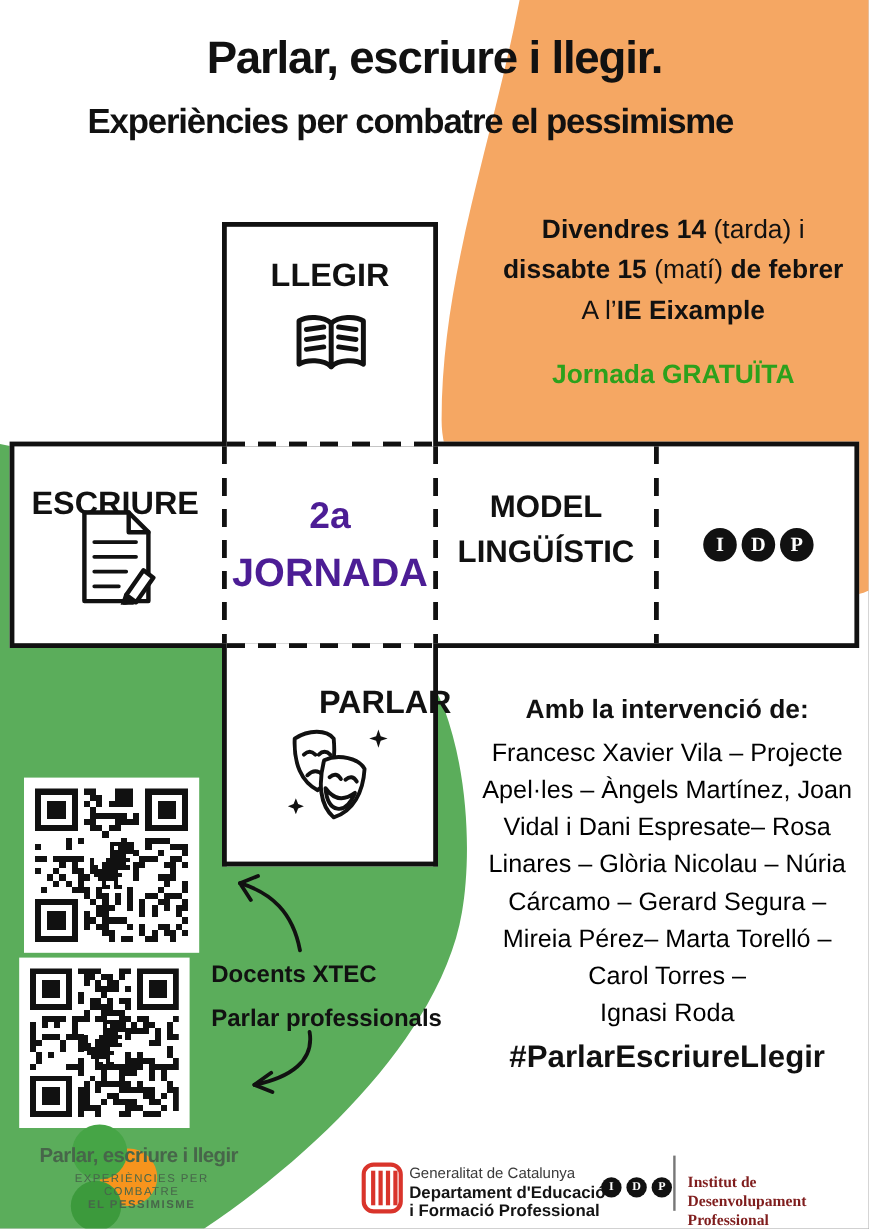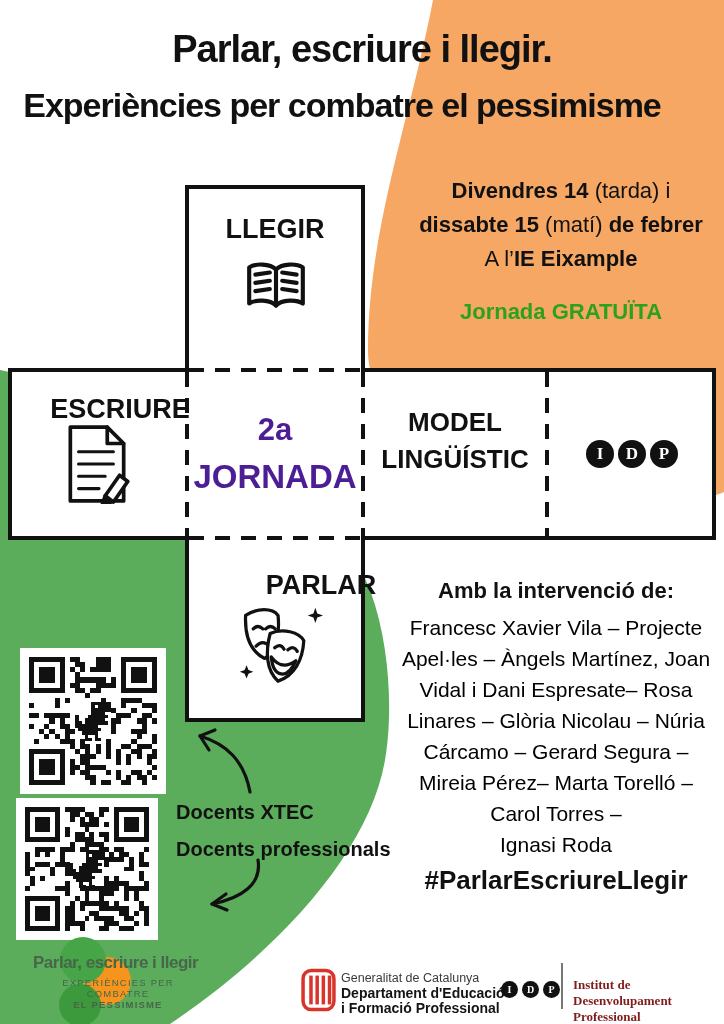--- a/index.html
+++ b/index.html
@@ -4,21 +4,21 @@
 <style>
   html,body{margin:0;padding:0;background:#888;}
   .poster{position:relative;width:724px;height:1024px;background:#fff;overflow:hidden;
           font-family:"Liberation Sans",sans-serif;color:#111;margin:0 auto;}
   .abs{position:absolute;}
   svg.bg{position:absolute;left:0;top:0;z-index:0;}
   .layer{position:absolute;left:0;top:0;width:724px;height:1024px;z-index:2;}
 
   
   .title{left:0;top:28px;width:724px;text-align:center;font-size:38px;font-weight:bold;letter-spacing:-1px;}
-  .subtitle{left:0;top:86px;width:684px;text-align:center;font-size:34px;font-weight:bold;letter-spacing:-1px;}
+  .subtitle{left:0;top:86px;width:684px;text-align:center;font-size:29px;font-weight:bold;letter-spacing:-1px;}
 
   
   .event{left:398px;top:174px;width:326px;text-align:center;font-size:22px;line-height:34px;font-weight:400;}
   .event b{font-weight:bold;}
   .free{margin-top:19px;font-weight:bold;color:#2CA11C;font-size:22px;}
 
   
   .row-box{left:8px;top:368px;width:708px;height:172px;background:#fff;border:4px solid #111;box-sizing:border-box;}
   .box-top{left:185px;top:185px;width:180px;height:187px;background:#fff;border:4px solid #111;border-bottom:none;box-sizing:border-box;}
   .box-bottom{left:185px;top:536px;width:180px;height:186px;background:#fff;border:4px solid #111;border-top:none;box-sizing:border-box;}
@@ -93,21 +93,21 @@
     <div class="abs cell-label" style="left:185px;top:214px;width:180px;">LLEGIR</div>
     <svg class="abs" style="left:243px;top:258px;" width="66" height="58" viewBox="0 0 64 52">
       <g fill="none" stroke="#111" stroke-width="4" stroke-linecap="round" stroke-linejoin="round">
         <path d="M32,9 C26,3 12,3 6,7 L6,42 C12,38 26,38 32,44 C38,38 52,38 58,42 L58,7 C52,3 38,3 32,9 Z"></path>
         <path d="M32,9 L32,44"></path>
         <path d="M12,14 L26,12 M12,22 L26,20 M12,30 L26,28"></path>
         <path d="M38,12 L52,14 M38,20 L52,22 M38,28 L52,30"></path>
       </g>
     </svg>
 
-    <div class="abs cell-label" style="left:12px;top:394px;width:168px;padding-left:24px;">ESCRIURE</div>
+    <div class="abs cell-label" style="left:12px;top:404px;width:168px;">ESCRIURE</div>
     <svg class="abs" style="left:64px;top:424px;" width="66" height="80" viewBox="0 0 64 78">
       <g fill="#fff" stroke="#111" stroke-width="3.6" stroke-linecap="round" stroke-linejoin="round">
         <path d="M6,3 H42 L58,19 V75 H6 Z"></path>
         <path d="M42,3 V19 H58" fill="none"></path>
         <path d="M14,27 H48 M14,39 H48 M14,51 H40 M14,63 H34" fill="none" stroke-width="3"></path>
         <path d="M40,70 L54,50 l8,6 L48,76 Z"></path>
         <path d="M40,70 l-3,9 9,-3 Z" fill="#111"></path>
       </g>
     </svg>
 
@@ -657,21 +657,21 @@
       <g fill="none" stroke="#111" stroke-width="3.2" stroke-linecap="round">
         <path d="M80,80 C74,48 56,32 30,24"></path>
         <path d="M30,24 L45,18 M30,24 L39,38"></path>
         <path d="M88,148 C92,172 72,186 42,192"></path>
         <path d="M42,192 L56,182 M42,192 L57,198"></path>
       </g>
     </svg>
 
     <div class="abs aud">
       <div>Docents XTEC</div>
-      <div>Docents professionals</div>
+      <div>Parlar professionals</div>
     </div>
 
     <div class="abs speakers">
       <div class="sp-head">Amb la intervenció de:</div>
       <div class="sp-lines">
           <div>Francesc Xavier Vila – Projecte</div>
           <div>Apel·les –  Àngels Martínez, Joan</div>
           <div>Vidal i Dani Espresate– Rosa</div>
           <div>Linares – Glòria Nicolau – Núria</div>
           <div>Cárcamo – Gerard Segura –</div>

